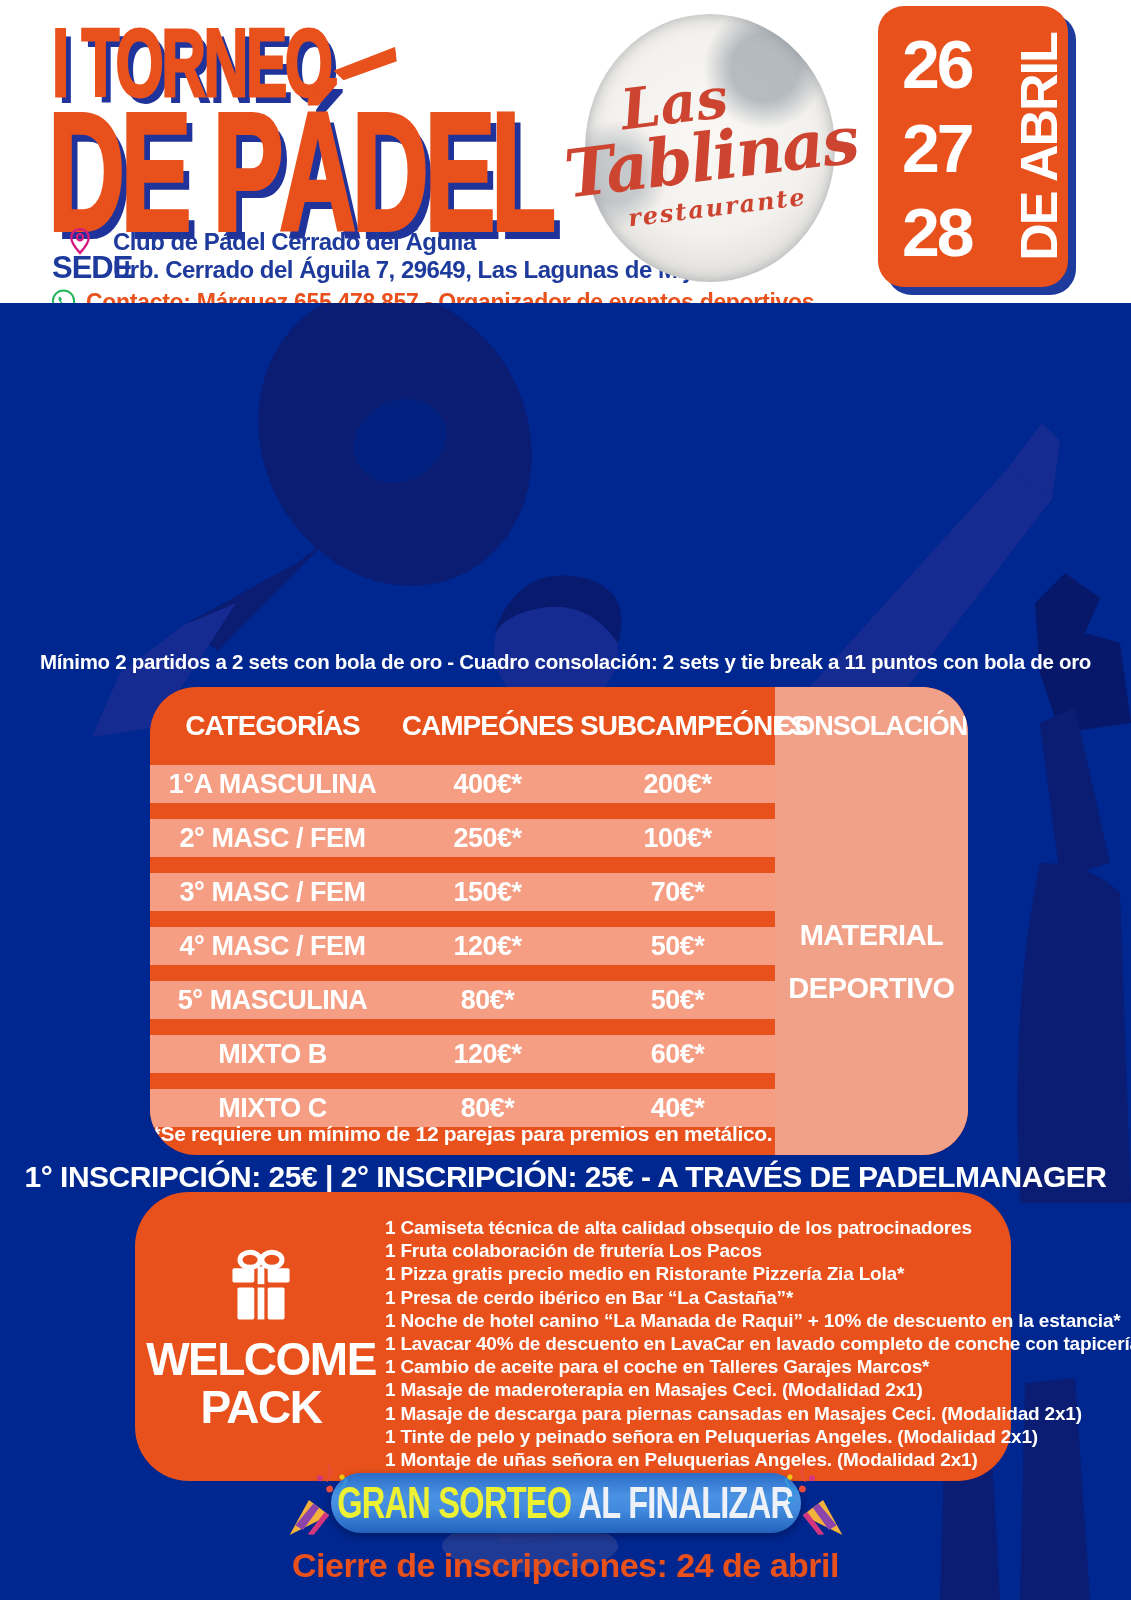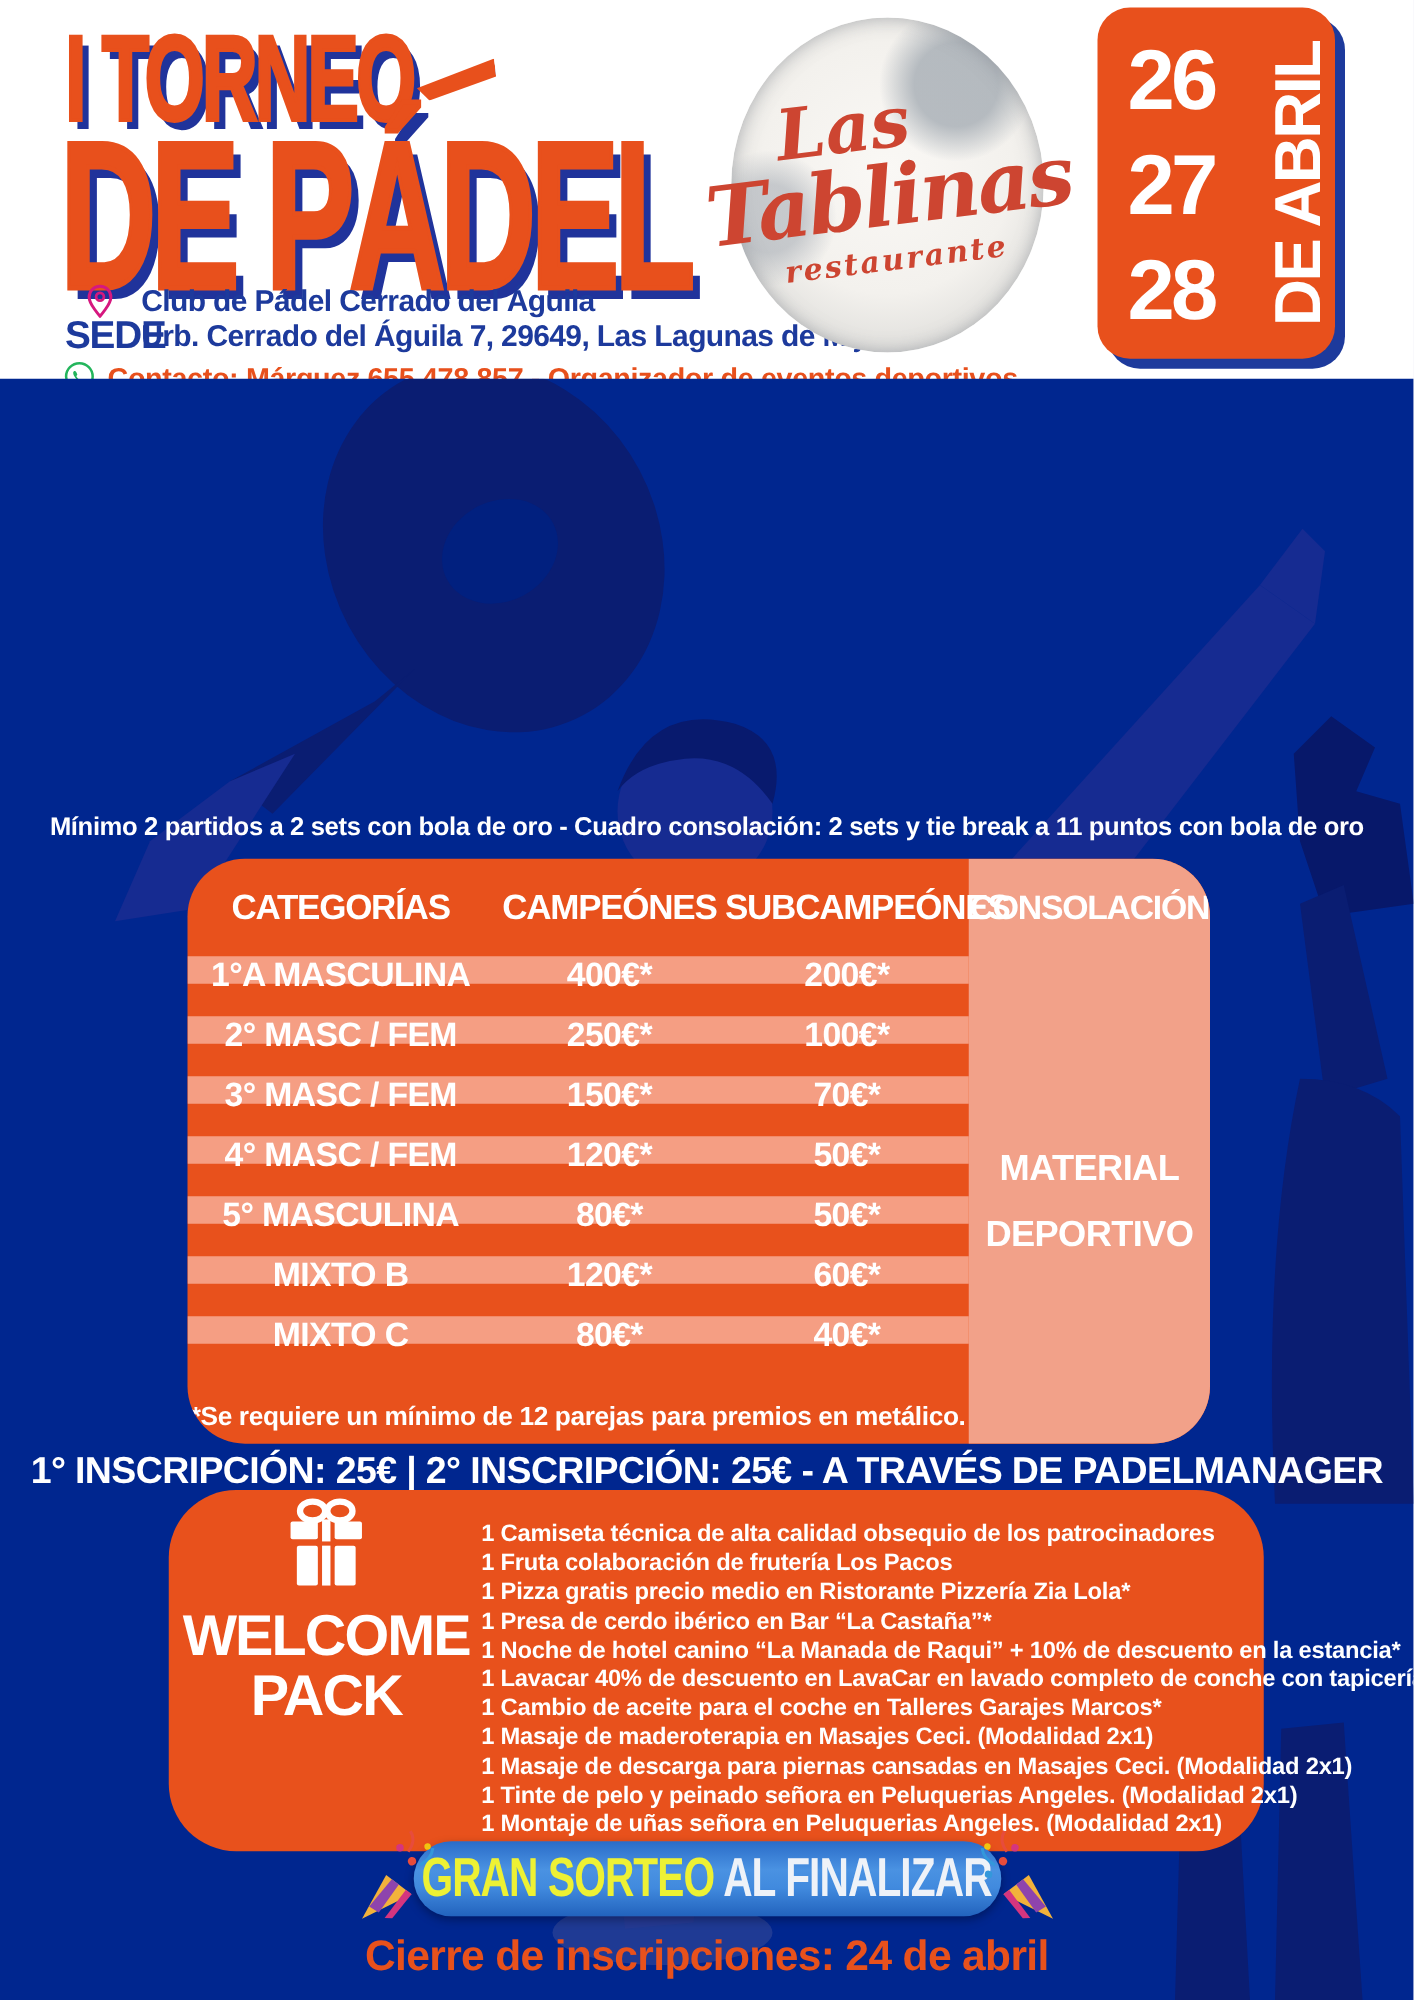--- a/index.html
+++ b/index.html
@@ -56,33 +56,33 @@
   .ptable{position:absolute;left:150px;top:384px;width:818px;height:468px;background:#e8511c;
           border-radius:46px;overflow:hidden;}
   .consol-col{position:absolute;right:0;top:0;width:193px;height:100%;background:#f2a189;}
   .consol-head{position:absolute;left:0;top:0;width:100%;height:78px;display:flex;align-items:center;
           justify-content:center;font-size:27px;color:#ffffff;letter-spacing:-1px;}
   .consol-prize{position:absolute;left:0;top:222px;width:100%;text-align:center;font-size:29px;
           line-height:53px;color:#ffffff;letter-spacing:-0.5px;}
   .t-left{position:absolute;left:0;top:0;width:625px;height:100%;}
   .t-head{height:78px;display:grid;grid-template-columns:245px 185px 195px;align-items:center;}
   .t-head span{text-align:center;font-size:28px;color:#ffffff;letter-spacing:-1px;}
-  .t-row{height:22px;margin-bottom:26px;display:grid;grid-template-columns:245px 185px 195px;
+  .t-row{height:38px;margin-bottom:16px;display:grid;grid-template-columns:245px 185px 195px;
          align-items:center;background:#f59e83;}
   .t-row span{text-align:center;font-size:27px;color:#ffffff;letter-spacing:-0.5px;}
   .t-foot{position:absolute;left:0;bottom:9px;width:625px;text-align:center;font-size:21px;
           color:#ffffff;letter-spacing:-0.3px;}
 
   .inscription{position:absolute;left:0;top:857px;width:100%;text-align:center;font-size:30px;
           color:#ffffff;letter-spacing:-0.5px;}
 
   .wpack{position:absolute;left:135px;top:889px;width:876px;height:289px;background:#e8511c;
          border-radius:54px;}
   .wp-left{position:absolute;left:0;top:0;width:252px;height:100%;display:flex;flex-direction:column;
-         align-items:center;color:#ffffff;}
+         align-items:center;justify-content:center;color:#ffffff;}
   .wp-title{font-size:46px;line-height:48px;letter-spacing:-1.5px;text-align:center;}
   .gift{width:88px;height:84px;margin-bottom:8px;}
   .wp-items{position:absolute;left:250px;top:24px;width:606px;color:#ffffff;}
   .wp-item{font-size:19px;line-height:23.2px;letter-spacing:-0.2px;white-space:nowrap;}
 
   .pill{position:absolute;left:50%;transform:translateX(-50%);top:1170px;width:470px;height:60px;
         border-radius:30px;display:flex;align-items:center;justify-content:center;
         background:linear-gradient(180deg,#2a6cc8 0%,#4a92e2 38%,#418ade 62%,#2263bd 100%);
         box-shadow:0 3px 8px rgba(0,0,15,.35);}
   .pill-text{white-space:nowrap;font-size:44px;letter-spacing:-1px;transform:scaleX(0.74);}

